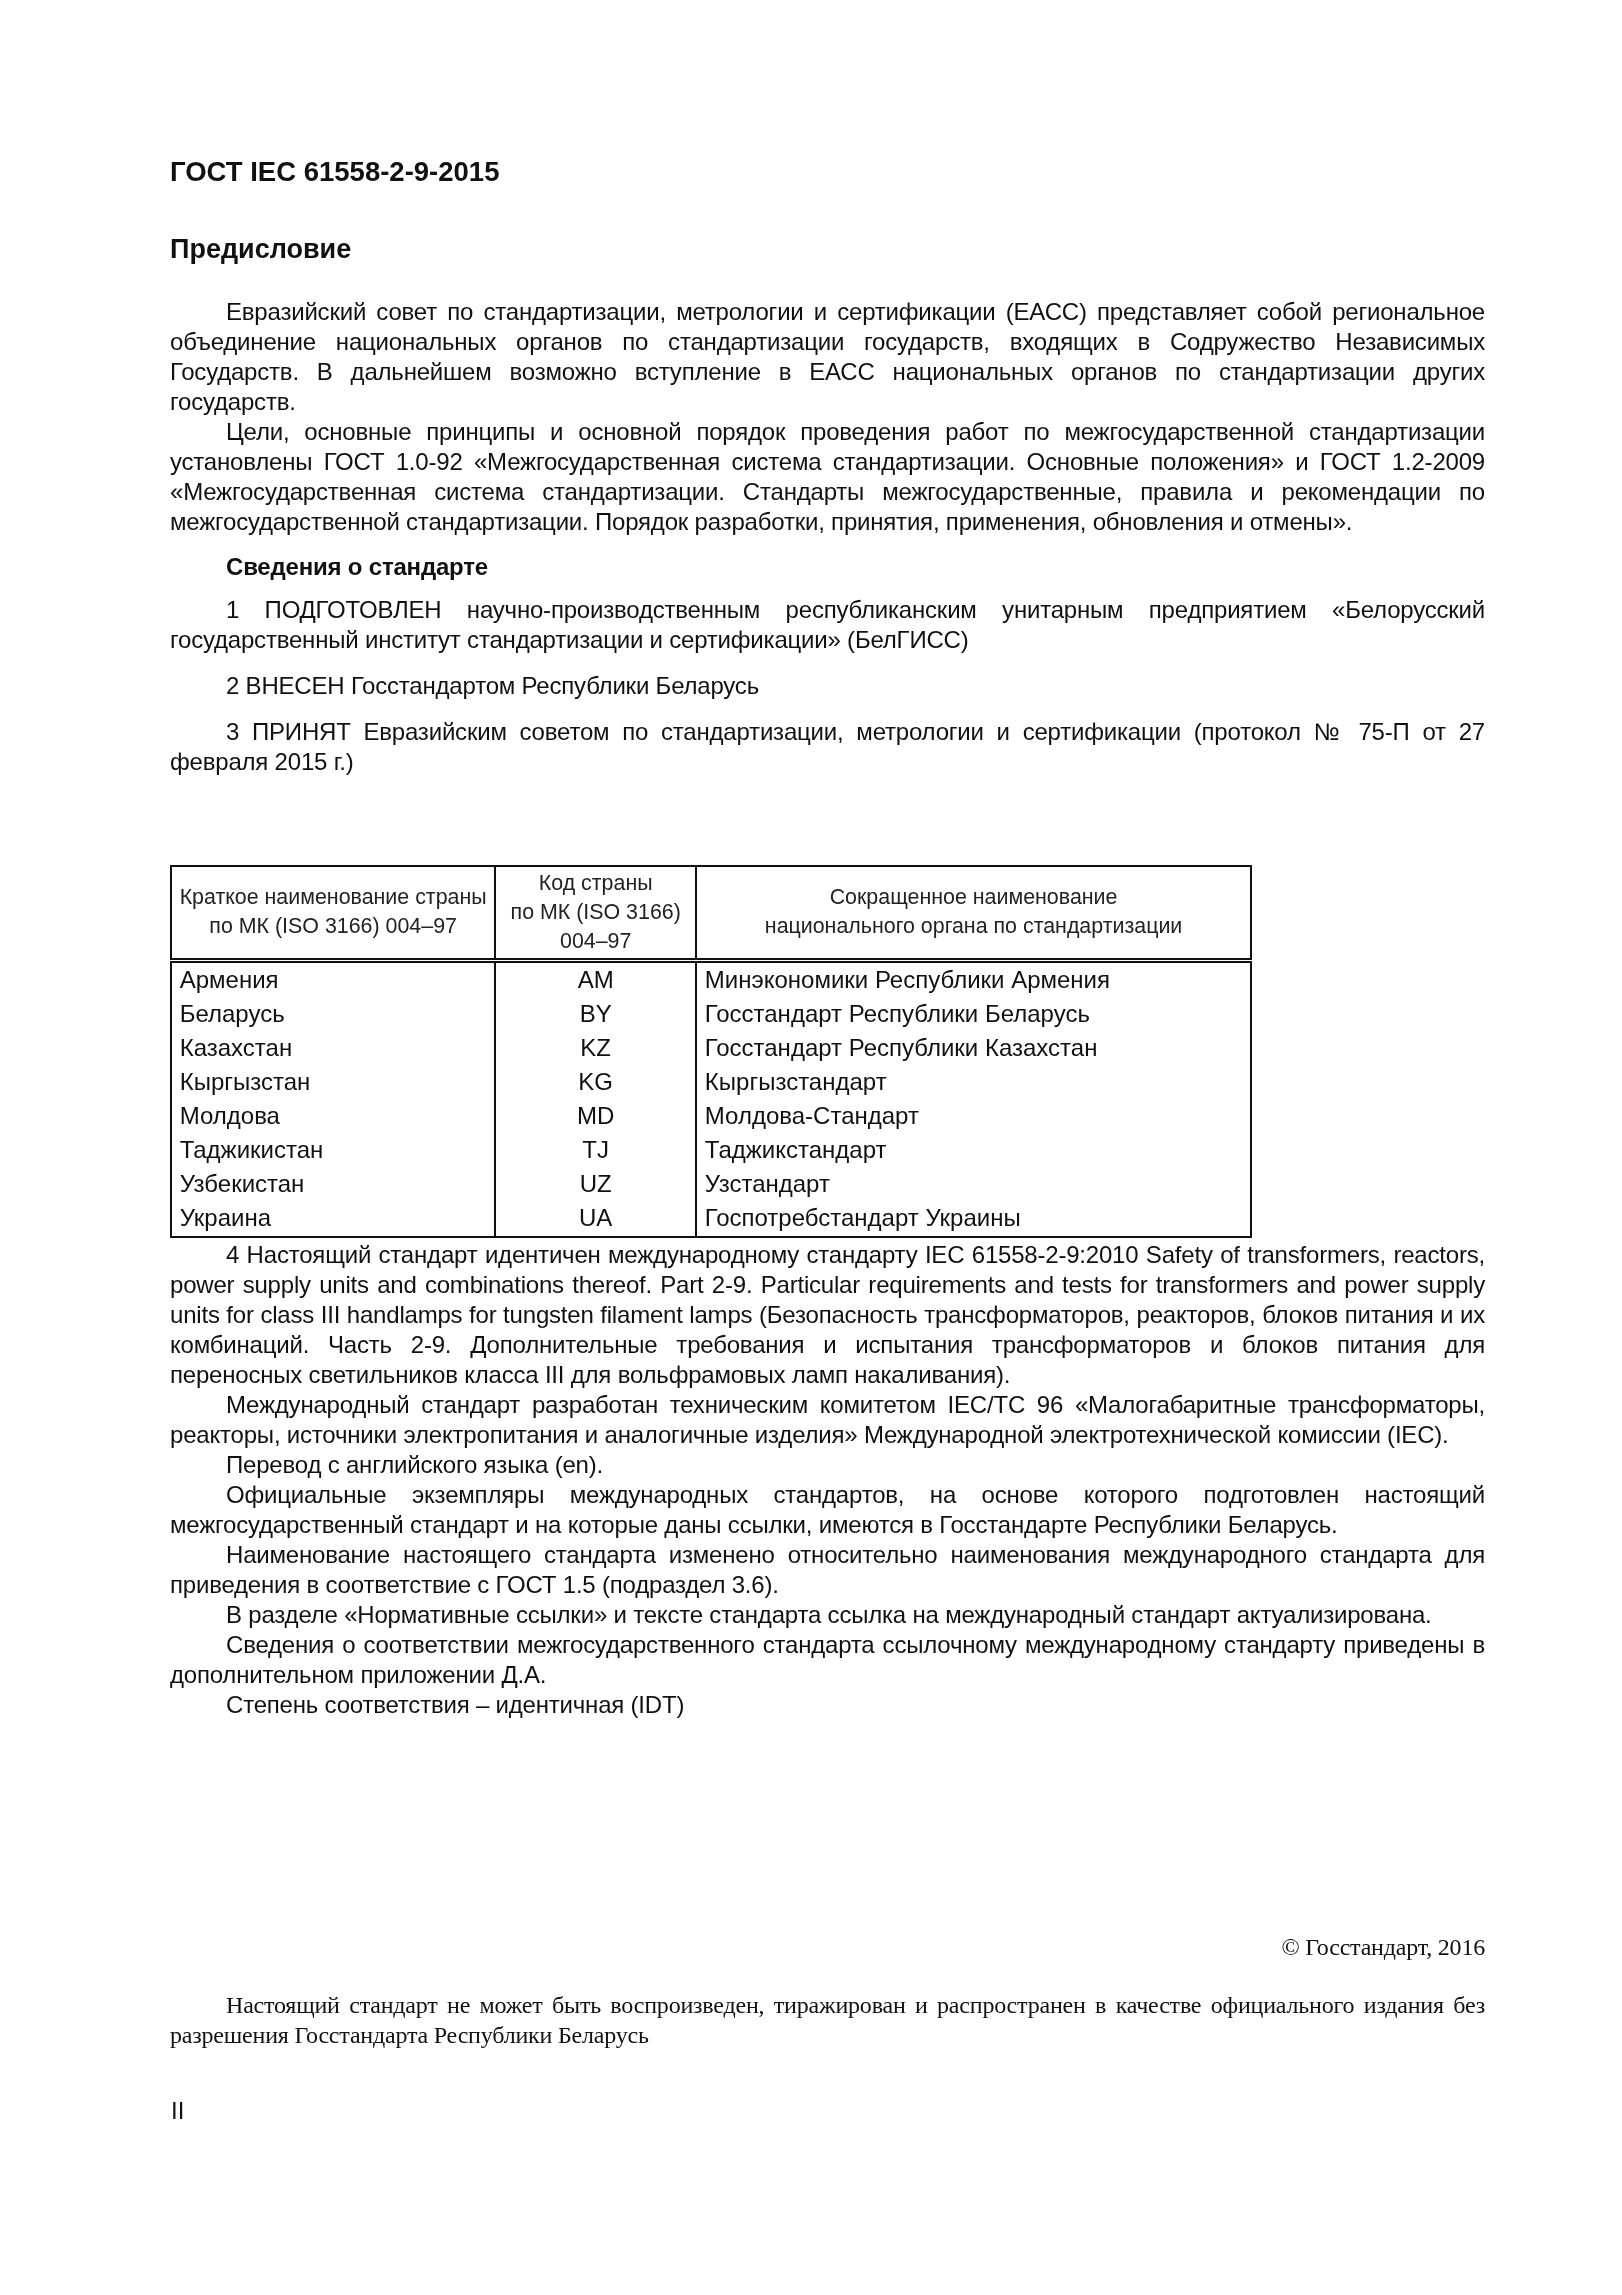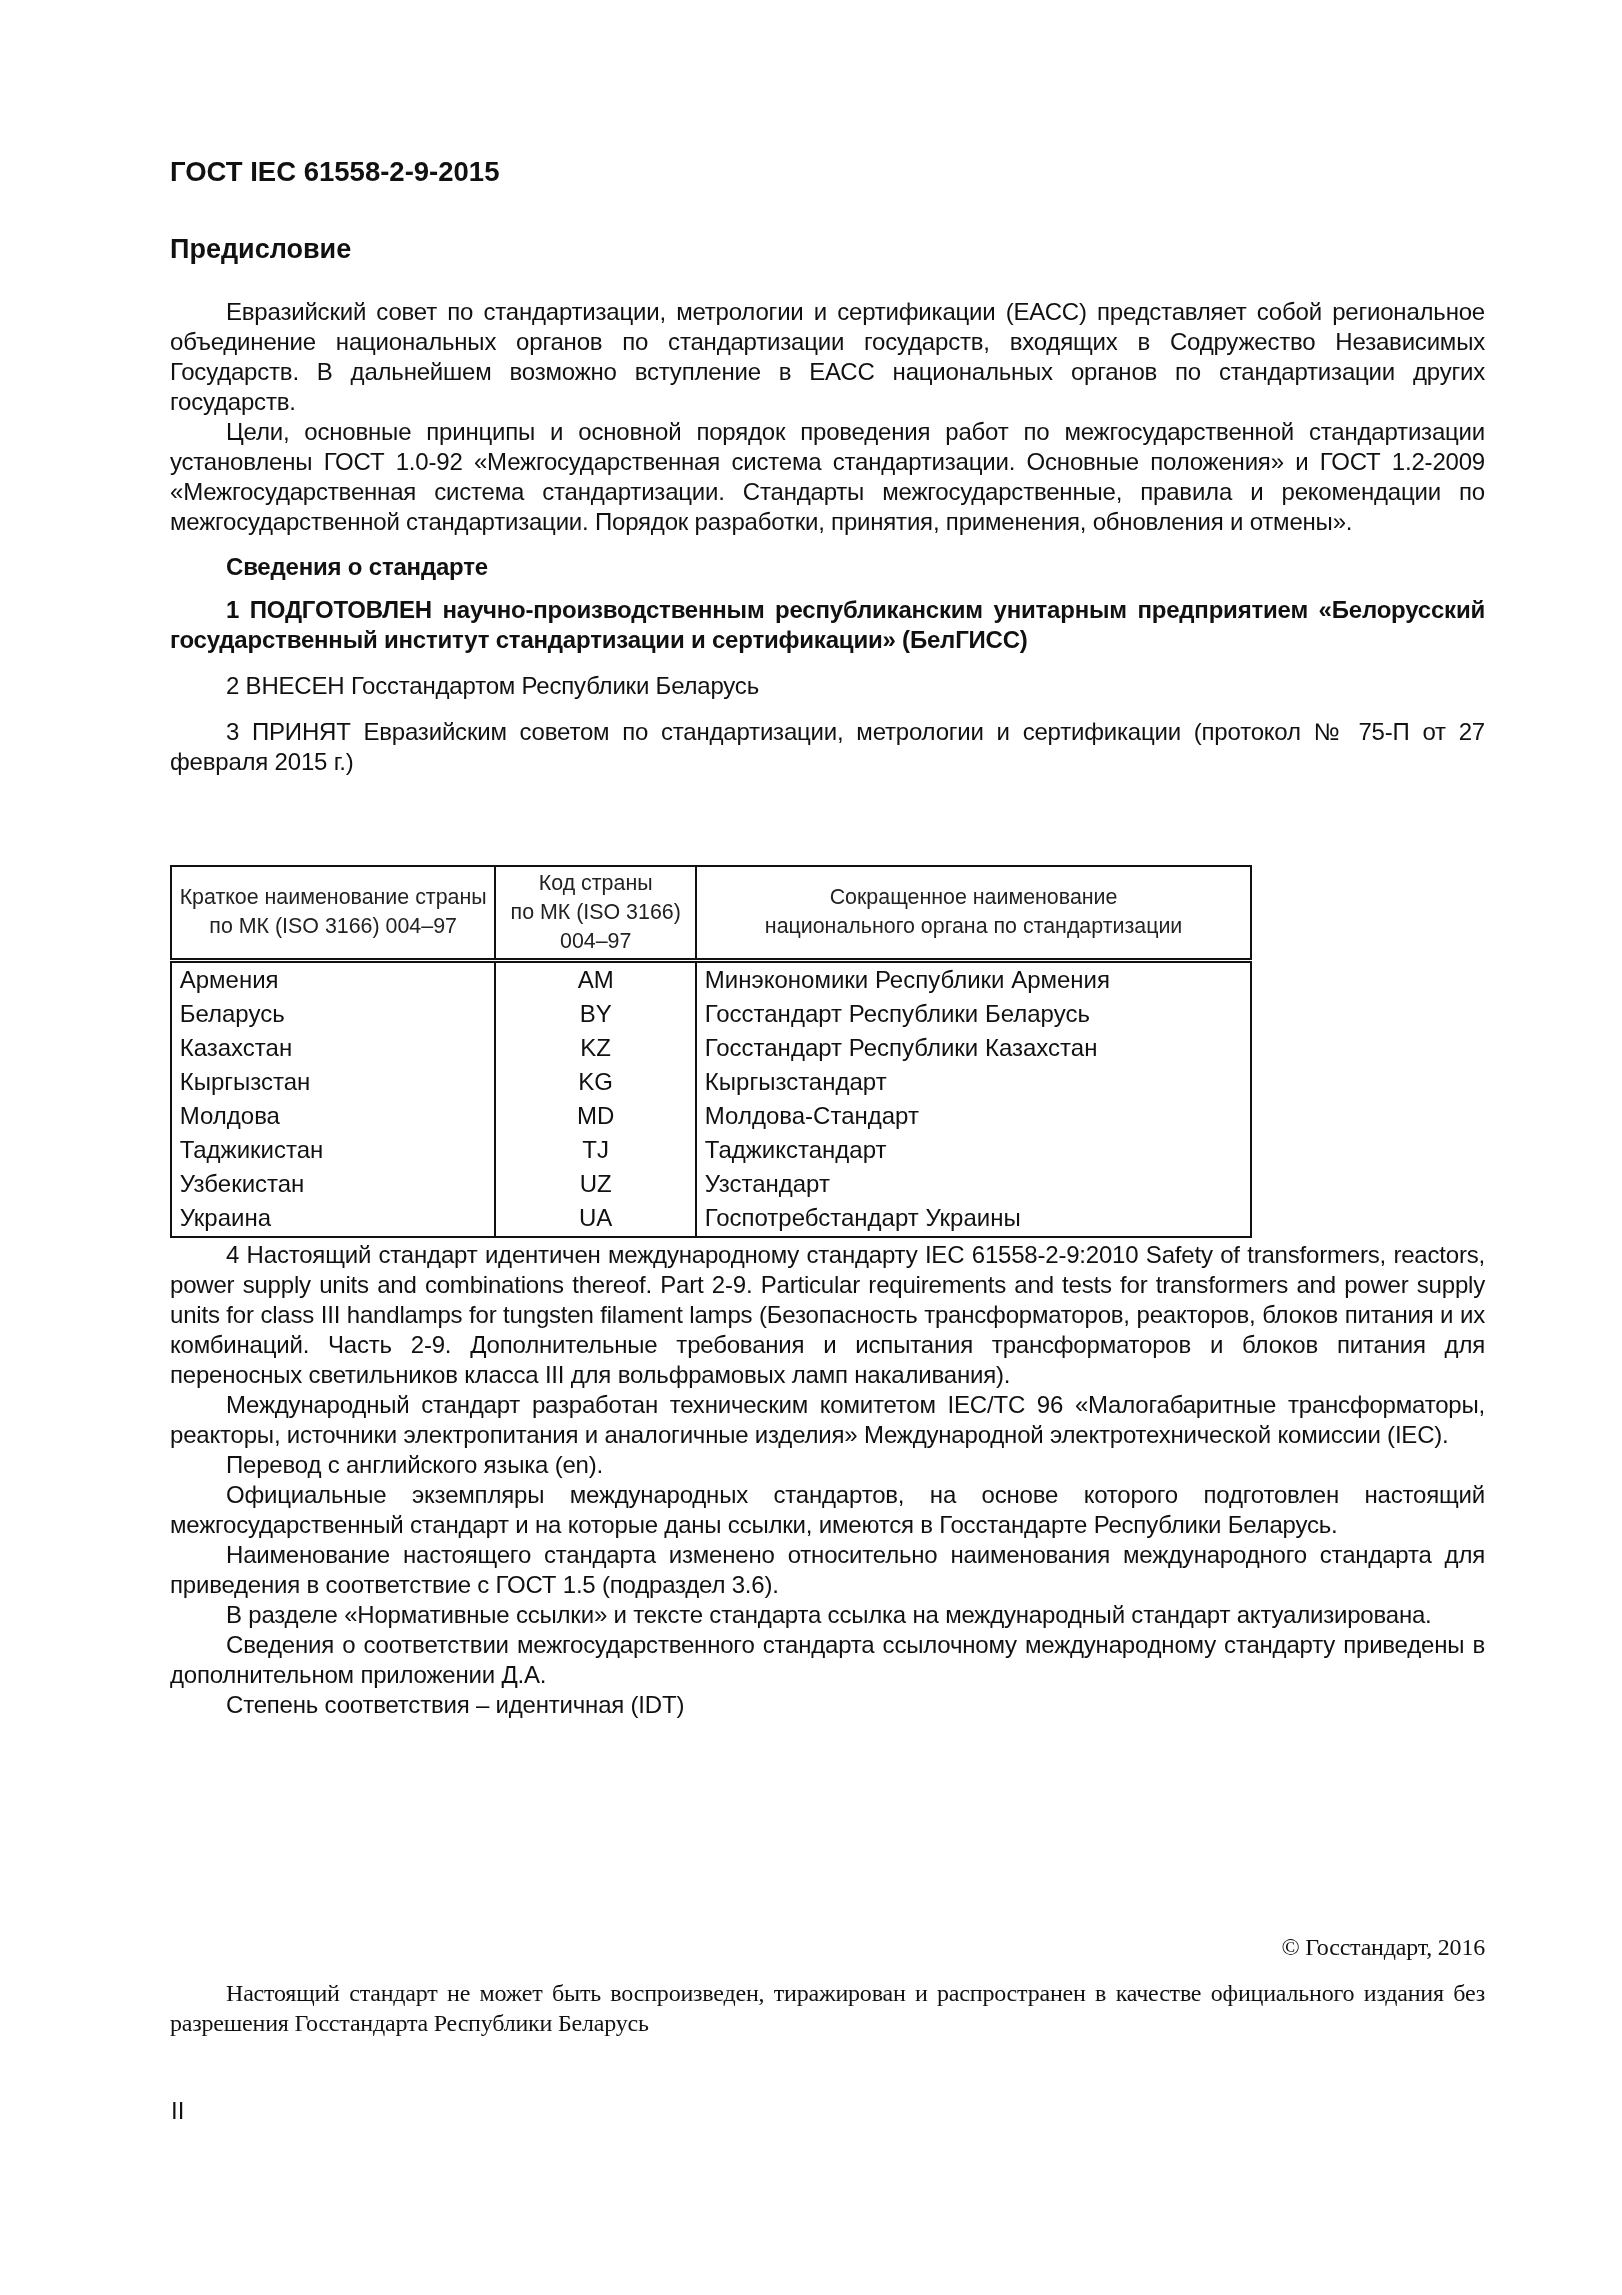--- a/index.html
+++ b/index.html
@@ -100,21 +100,21 @@
 <body>
 
 <div class="doc-code">ГОСТ IEC 61558-2-9-2015</div>
 
 <div class="section-title">Предисловие</div>
 
 <div class="body" style="top:297px;">
   <p>Евразийский совет по стандартизации, метрологии и сертификации (ЕАСС) представляет собой региональное объединение национальных органов по стандартизации государств, входящих в Содру­жество Независимых Государств. В дальнейшем возможно вступление в ЕАСС национальных органов по стандартизации других государств.</p>
   <p>Цели, основные принципы и основной порядок проведения работ по межгосударственной стан­дартизации установлены ГОСТ 1.0-92 «Межгосударственная система стандартизации. Основные поло­жения» и ГОСТ 1.2-2009 «Межгосударственная система стандартизации. Стандарты межгосудар­ственные, правила и рекомендации по межгосударственной стандартизации. Порядок разработки, принятия, применения, обновления и отмены».</p>
   <p class="bold" style="margin-top:15px;">Сведения о стандарте</p>
-  <p class="gap" style="margin-top:13px;font-weight:bold;">1 ПОДГОТОВЛЕН научно-производственным республиканским унитарным предприятием «Бело­русский государственный институт стандартизации и сертификации» (БелГИСС)</p>
+  <p class="gap" style="margin-top:13px;">1 ПОДГОТОВЛЕН научно-производственным республиканским унитарным предприятием «Бело­русский государственный институт стандартизации и сертификации» (БелГИСС)</p>
   <p class="gap">2 ВНЕСЕН Госстандартом Республики Беларусь</p>
   <p class="gap">3 ПРИНЯТ Евразийским советом по стандартизации, метрологии и сертификации (протокол № 75-П от 27 февраля 2015 г.)</p>
 </div>
 
 <table class="votes">
   <colgroup>
       <col class="c1">
       <col class="c2">
       <col class="c3">
     </colgroup>
@@ -184,17 +184,17 @@
   <p>Перевод с английского языка (en).</p>
   <p>Официальные экземпляры международных стандартов, на основе которого подготовлен настоя­щий межгосударственный стандарт и на которые даны ссылки, имеются в Госстандарте Республики Беларусь.</p>
   <p>Наименование настоящего стандарта изменено относительно наименования международного стандарта для приведения в соответствие с ГОСТ 1.5 (подраздел 3.6).</p>
   <p>В разделе «Нормативные ссылки» и тексте стандарта ссылка на международный стандарт актуа­лизирована.</p>
   <p>Сведения о соответствии межгосударственного стандарта ссылочному международному стан­дарту приведены в дополнительном приложении Д.А.</p>
   <p>Степень соответствия – идентичная (IDT)</p>
 </div>
 
 <div class="body" style="top:1932px;font-family:Liberation Serif, serif;">
   <p class="right">© Госстандарт, 2016</p>
-  <p style="margin-top:16px;">Настоящий стандарт не может быть воспроизведен, тиражирован и распространен в качестве официального издания без разрешения Госстандарта Республики Беларусь</p>
+  <p style="margin-top:28px;">Настоящий стандарт не может быть воспроизведен, тиражирован и распространен в качестве официального издания без разрешения Госстандарта Республики Беларусь</p>
 </div>
 
 <div class="page-number">II</div>
 
 
 </body></html>

